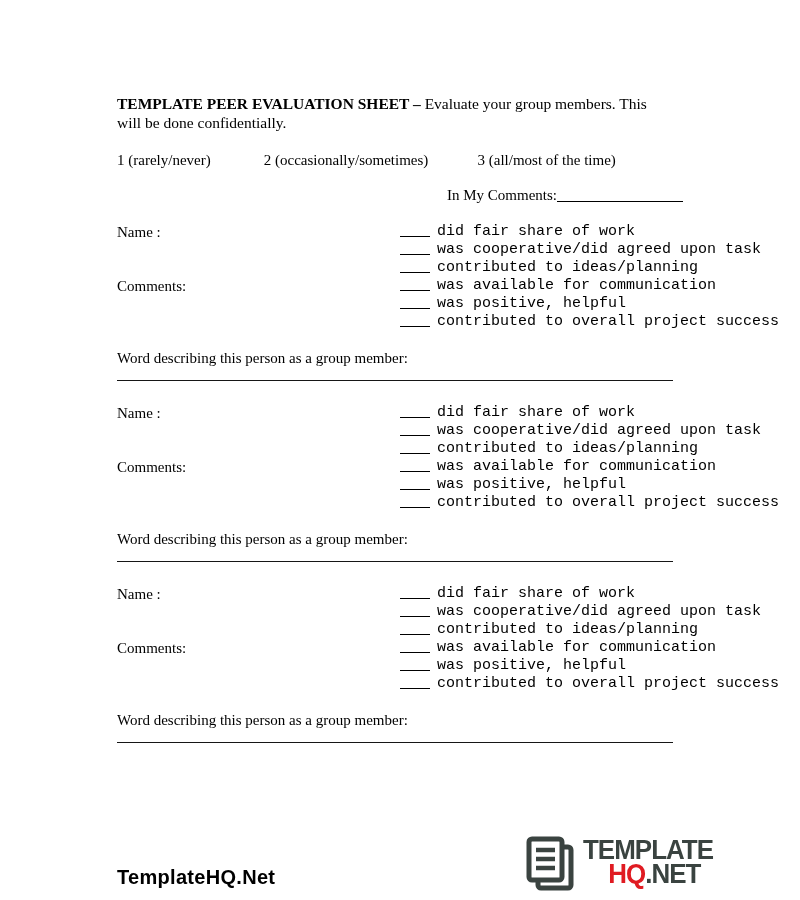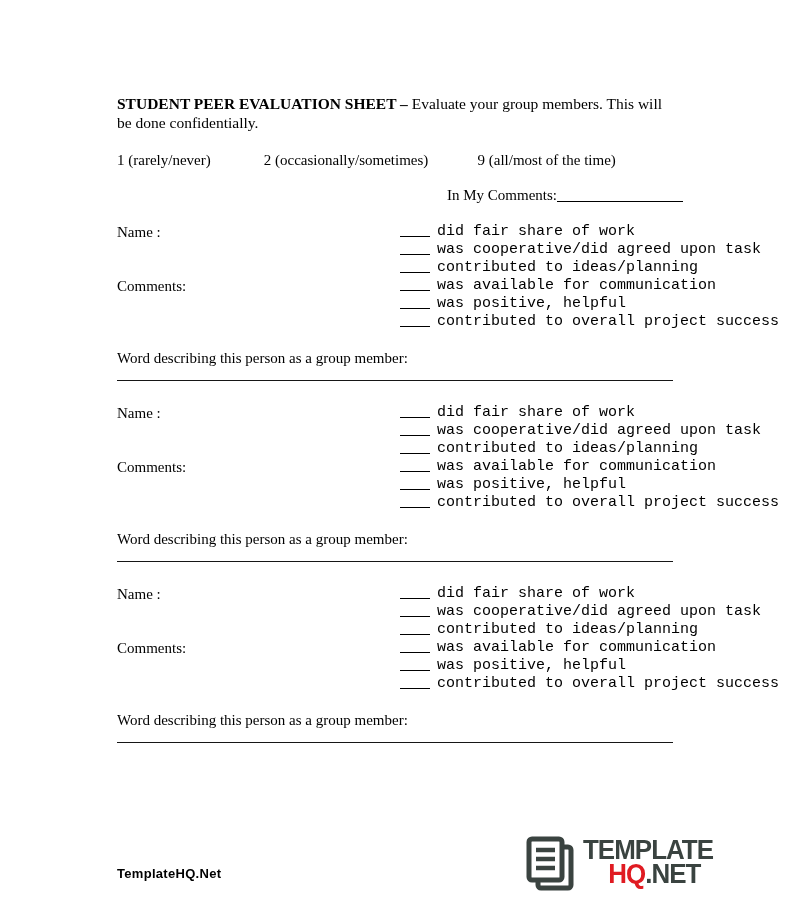--- a/index.html
+++ b/index.html
@@ -58,21 +58,21 @@
   }
   
   .self-eval { margin-top: 56px; line-height: 19px; }
   
   .brand-text {
     position: absolute;
     left: 117px;
     top: 866px;
     font-family: "Liberation Sans", sans-serif;
     font-weight: bold;
-    font-size: 13px;
+    font-size: 20px;
     letter-spacing: 0.3px;
   }
   .logo {
     position: absolute;
     left: 525px;
     top: 836px;
     display: flex;
     align-items: flex-start;
     text-align: center;
   }
@@ -88,26 +88,26 @@
     transform: scaleX(0.96);
     transform-origin: left top;
   }
   .logo-line2 { margin-left: 13px; }
 </style>
 </head>
 <body>
 
 <div class="sheet">
 
-  <p class="title-para"><b>STUDENT PEER EVALUATION SHEET –</b><span> Evaluate your group members. This will be done confidentially.</span></p>
+  <p class="title-para"><b>TEMPLATE PEER EVALUATION SHEET –</b><span> Evaluate your group members. This will be done confidentially.</span></p>
 
   <div class="scale-row">
     <span class="s1">1 (rarely/never)</span>
     <span class="s2">2 (occasionally/sometimes)</span>
-    <span class="s3">9 (all/most of the time)</span>
+    <span class="s3">3 (all/most of the time)</span>
   </div>
 
   <div class="member-header">
     <span class="opinion"><span>In My Comments:</span><span class="opinion-line"></span></span>
   </div>
 
   <div class="block block-1">
     <span class="name-label">Name :</span>
     <span class="comments-label">Comments:</span>
     <div class="checklist">

